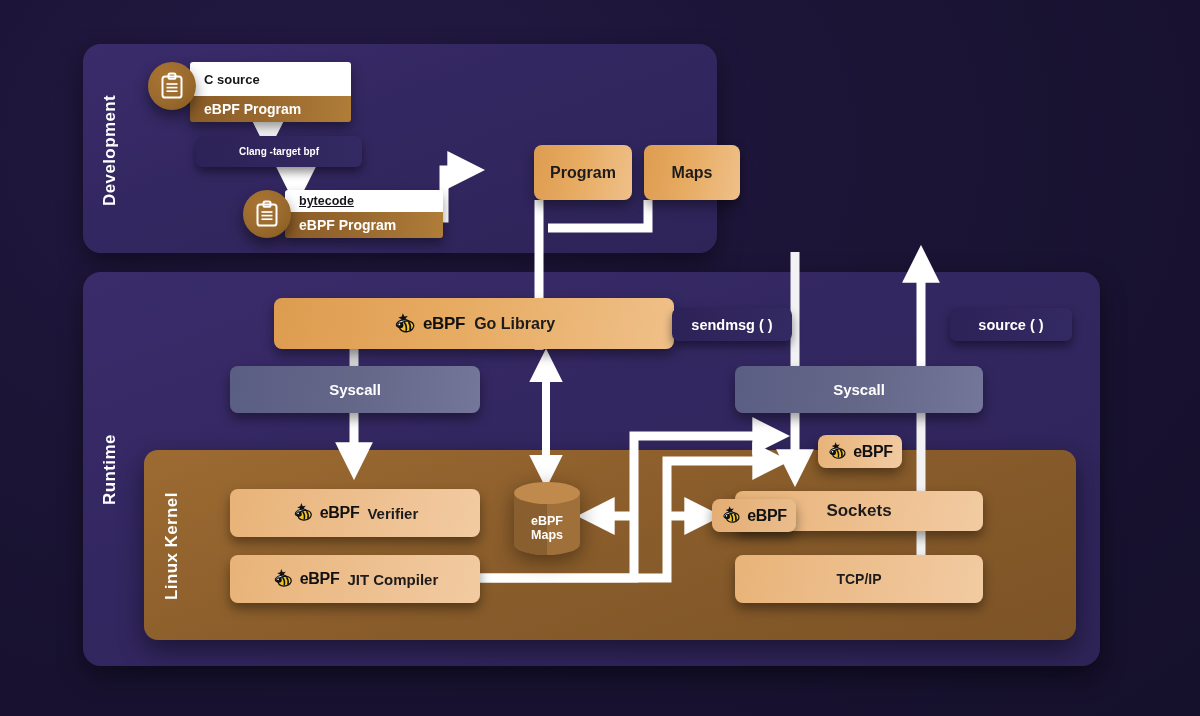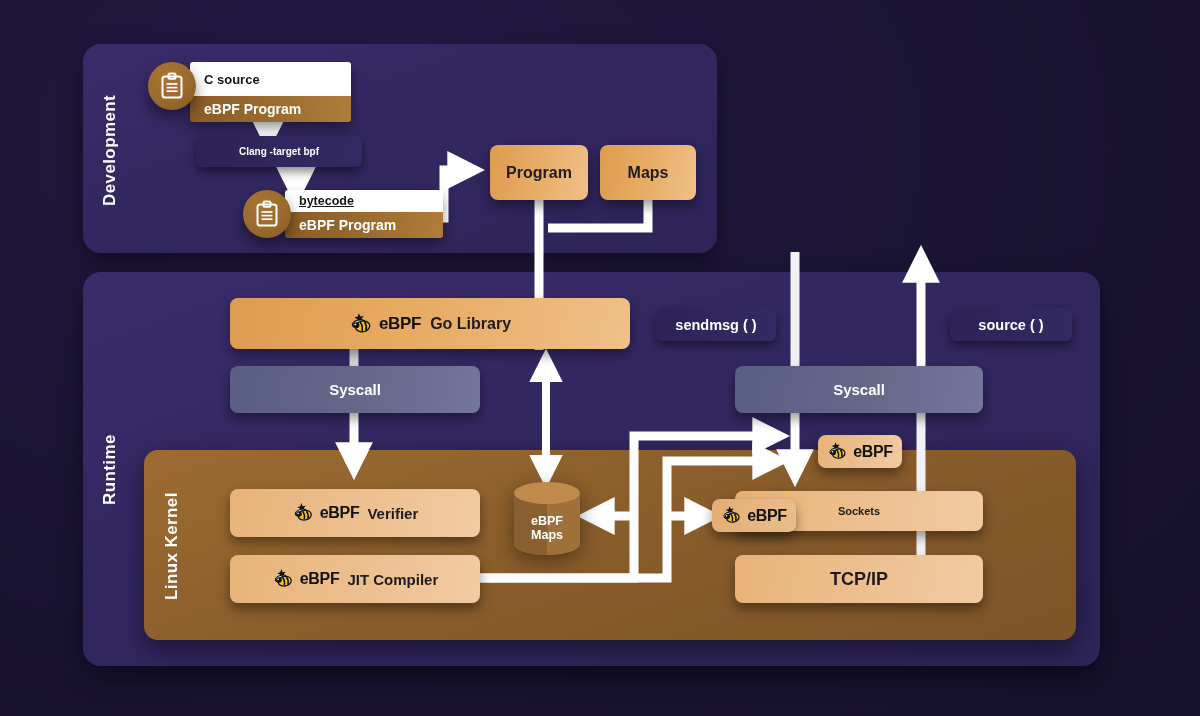--- a/index.html
+++ b/index.html
@@ -35,20 +35,21 @@
   
   .box{
     position:absolute; border-radius:8px;
     display:flex; align-items:center; justify-content:center;
     font-weight:bold; white-space:nowrap;
     box-shadow: 0 6px 12px rgba(0,0,0,.40);
   }
   .box.orange{
     background: linear-gradient(100deg,#dd9c50 0%,#e7ab62 45%,#efc089 100%);
     color:#1d1b1b;
+    margin-left:44px;
   }
   .box.orange-lite{
     background: linear-gradient(100deg,#e8b378 0%,#eec192 60%,#f2cba2 100%);
     color:#1d1b1b;
   }
   .box.slate{
     background: linear-gradient(100deg,#5a5e83 0%,#646788 50%,#74769a 100%);
     color:#ffffff;
   }
   .box.darkpurple{
@@ -246,21 +247,21 @@
       </svg>
       <span class="ebpf-word" style="font-size:17px;">eBPF</span>
     </span>
     <span class="trailing" style="margin-left:9px; font-size:16px;">Go Library</span>
   </div>
 
   <div class="box slate" style="left:230px; top:366px; width:250px; height:47px; font-size:15px;">
     <span>Syscall</span>
   </div>
 
-  <div class="box darkpurple" style="left:656px; top:308px; width:120px; height:33px; font-size:14.5px;">
+  <div class="box darkpurple" style="left:672px; top:308px; width:120px; height:33px; font-size:14.5px;">
     <span>sendmsg ( )</span>
   </div>
 
   <div class="box darkpurple" style="left:950px; top:308px; width:122px; height:33px; font-size:14.5px;">
     <span>source ( )</span>
   </div>
 
   <div class="box slate" style="left:735px; top:366px; width:248px; height:47px; font-size:15px;">
     <span>Syscall</span>
   </div>
@@ -317,36 +318,36 @@
       <path d="M2 12 L2 63 A33 11 0 0 0 68 63 L68 12 Z" fill="#a0703a"></path>
       <path d="M2 12 L2 63 A33 11 0 0 0 35 74 L35 23 Z" fill="#8a5f2f"></path>
       <ellipse cx="35" cy="12" rx="33" ry="11" fill="#c08a4d"></ellipse>
     </svg>
     <div class="cyl-label" style="font-size:12.5px;">
       <span>eBPF</span><br>
       <span>Maps</span>
     </div>
   </div>
 
-  <div class="box orange-lite" style="left:735px; top:491px; width:248px; height:40px; font-size:11px;">
+  <div class="box orange-lite" style="left:735px; top:491px; width:248px; height:40px; font-size:17px;">
     <span>Sockets</span>
   </div>
 
   <div class="box orange-lite" style="left:712px; top:499px; width:84px; height:33px; background:linear-gradient(100deg,#e4ad74 0%,#eabd8c 100%);">
     <span class="ebpf-logo">
       <svg width="26" height="21" viewBox="0 0 30 24" aria-hidden="true">
         <path d="M9.8 1.2 L11.4 4.6 L14.8 4.0 L12.6 6.6 L14.2 9.4 L10.9 8.4 L8.4 10.6 L8.5 7.2 L5.4 5.6 L8.8 4.6 Z" fill="#111"></path>
         <ellipse cx="9.6" cy="11.6" rx="6.4" ry="3.5" transform="rotate(-16 9.6 11.6)" fill="#cfe8f7" stroke="#111" stroke-width="1.3"></ellipse>
         <ellipse cx="13.6" cy="14.4" rx="7.2" ry="5.3" transform="rotate(-10 13.6 14.4)" fill="#f4c426" stroke="#111" stroke-width="1.4"></ellipse>
         <path d="M11.2 10.2 C13.0 12.4 13.8 15.8 13.0 18.9" stroke="#111" stroke-width="1.7" fill="none"></path>
         <path d="M15.6 10.0 C17.2 12.4 17.8 15.6 17.0 18.2" stroke="#111" stroke-width="1.7" fill="none"></path>
         <ellipse cx="7.3" cy="13.2" rx="3.1" ry="3.0" fill="#111"></ellipse>
         <circle cx="6.4" cy="12.4" r="0.9" fill="#fff"></circle>
       </svg>
       <span class="ebpf-word" style="font-size:16px;">eBPF</span>
     </span>
   </div>
 
-  <div class="box orange-lite" style="left:735px; top:555px; width:248px; height:48px; font-size:18px;">
+  <div class="box orange-lite" style="left:735px; top:555px; width:248px; height:48px; font-size:14px;">
     <span>TCP/IP</span>
   </div>
 
 </div>
 
 </body></html>

